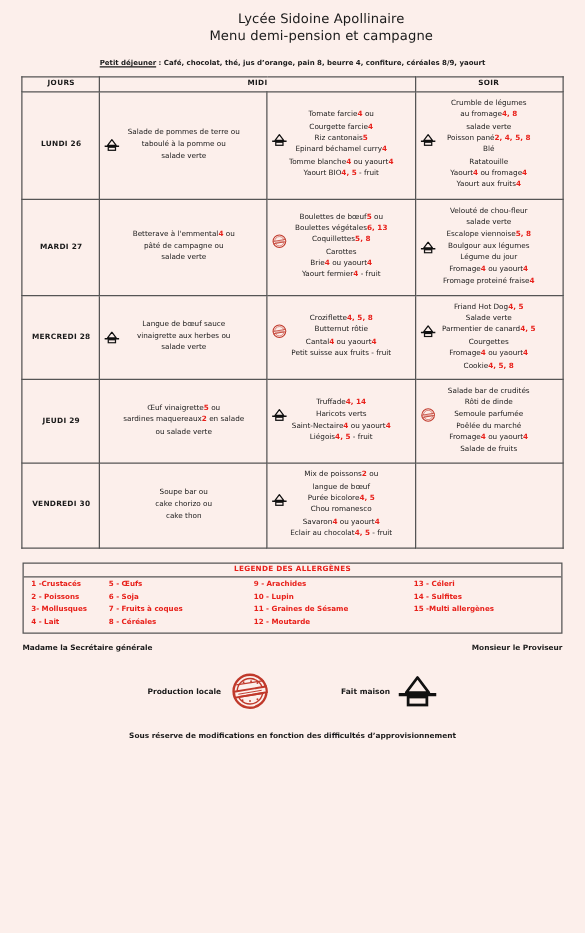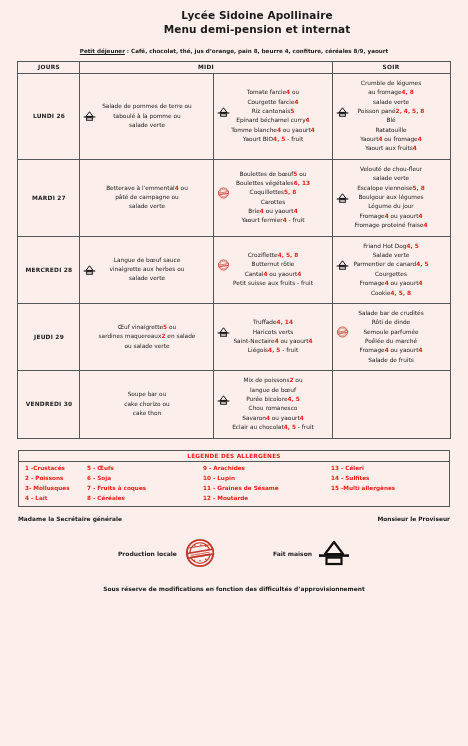--- a/index.html
+++ b/index.html
@@ -17,21 +17,21 @@
   .page { position: relative; width: 468px; height: 746px; }
 
   
   .title-block {
     text-align: center;
     padding-top: 9px;
     line-height: 1.32;
   }
   .title-line {
     font-size: 10.5px;
-    font-weight: bold;
+    font-weight: normal;
     letter-spacing: 0.1px;
     margin-left: 46px;
   }
   .breakfast-line {
     text-align: center;
     font-size: 5.6px;
     font-weight: bold;
     margin-top: 11px;
     margin-bottom: 7px;
   }
@@ -154,21 +154,21 @@
     margin-top: 16px;
   }
 </style>
 </head>
 <body>
 
 <div class="page">
 
   <div class="title-block">
     <div class="title-line">Lycée Sidoine Apollinaire</div>
-    <div class="title-line">Menu demi-pension et internat</div>
+    <div class="title-line">Menu demi-pension et campagne</div>
   </div>
 
   <div class="breakfast-line">
     <span class="breakfast-label">Petit déjeuner</span><span> : Café, chocolat, thé, jus d’orange, pain 8, beurre 4, confiture, céréales 8/9, yaourt</span>
   </div>
 
   <table class="menu-table">
     <colgroup>
       <col class="col-jours">
         <col class="col-midi-a">

